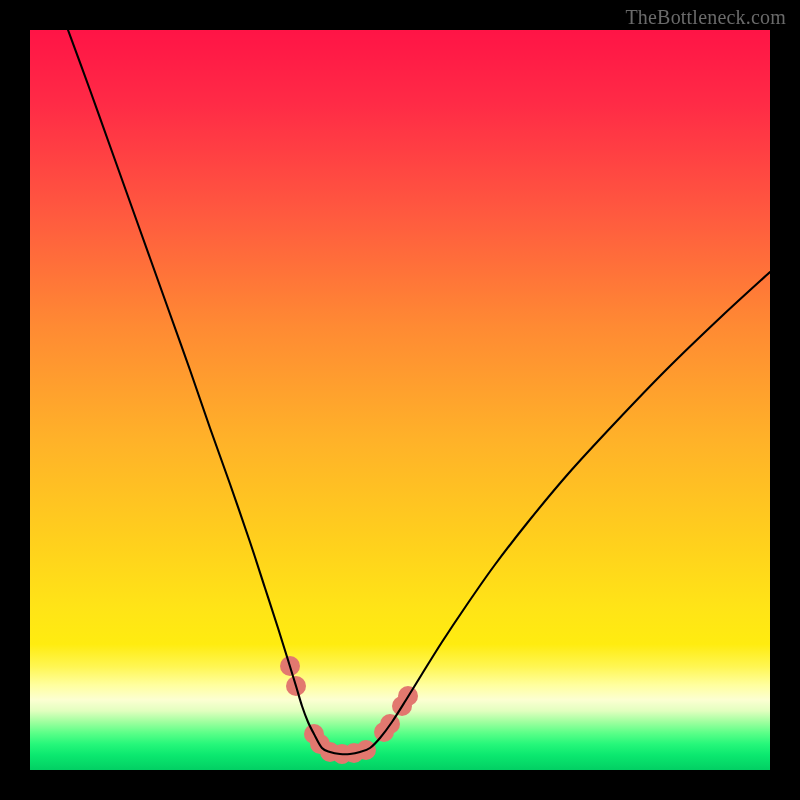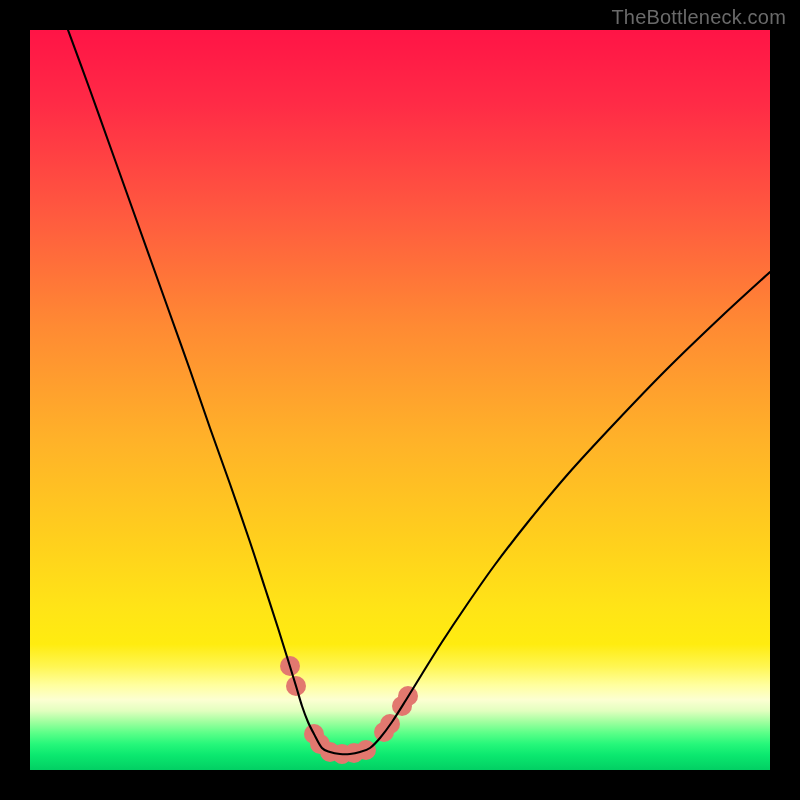--- a/index.html
+++ b/index.html
@@ -54,20 +54,21 @@
     inset: 0;
   }
   .watermark {
     position: absolute;
     top: 6px;
     right: 14px;
     color: #6a6a6a;
     font-size: 20px;
     letter-spacing: 0.2px;
     user-select: none;
+    font-family: Liberation Serif, serif;
   }
 </style>
 </head>
 <body>
 
 <div class="frame">
   <div class="plot-area">
     <div class="gradient"></div>
     <svg class="svg-layer" viewBox="0 0 740 740" preserveAspectRatio="none">
       <g id="markers-group">

